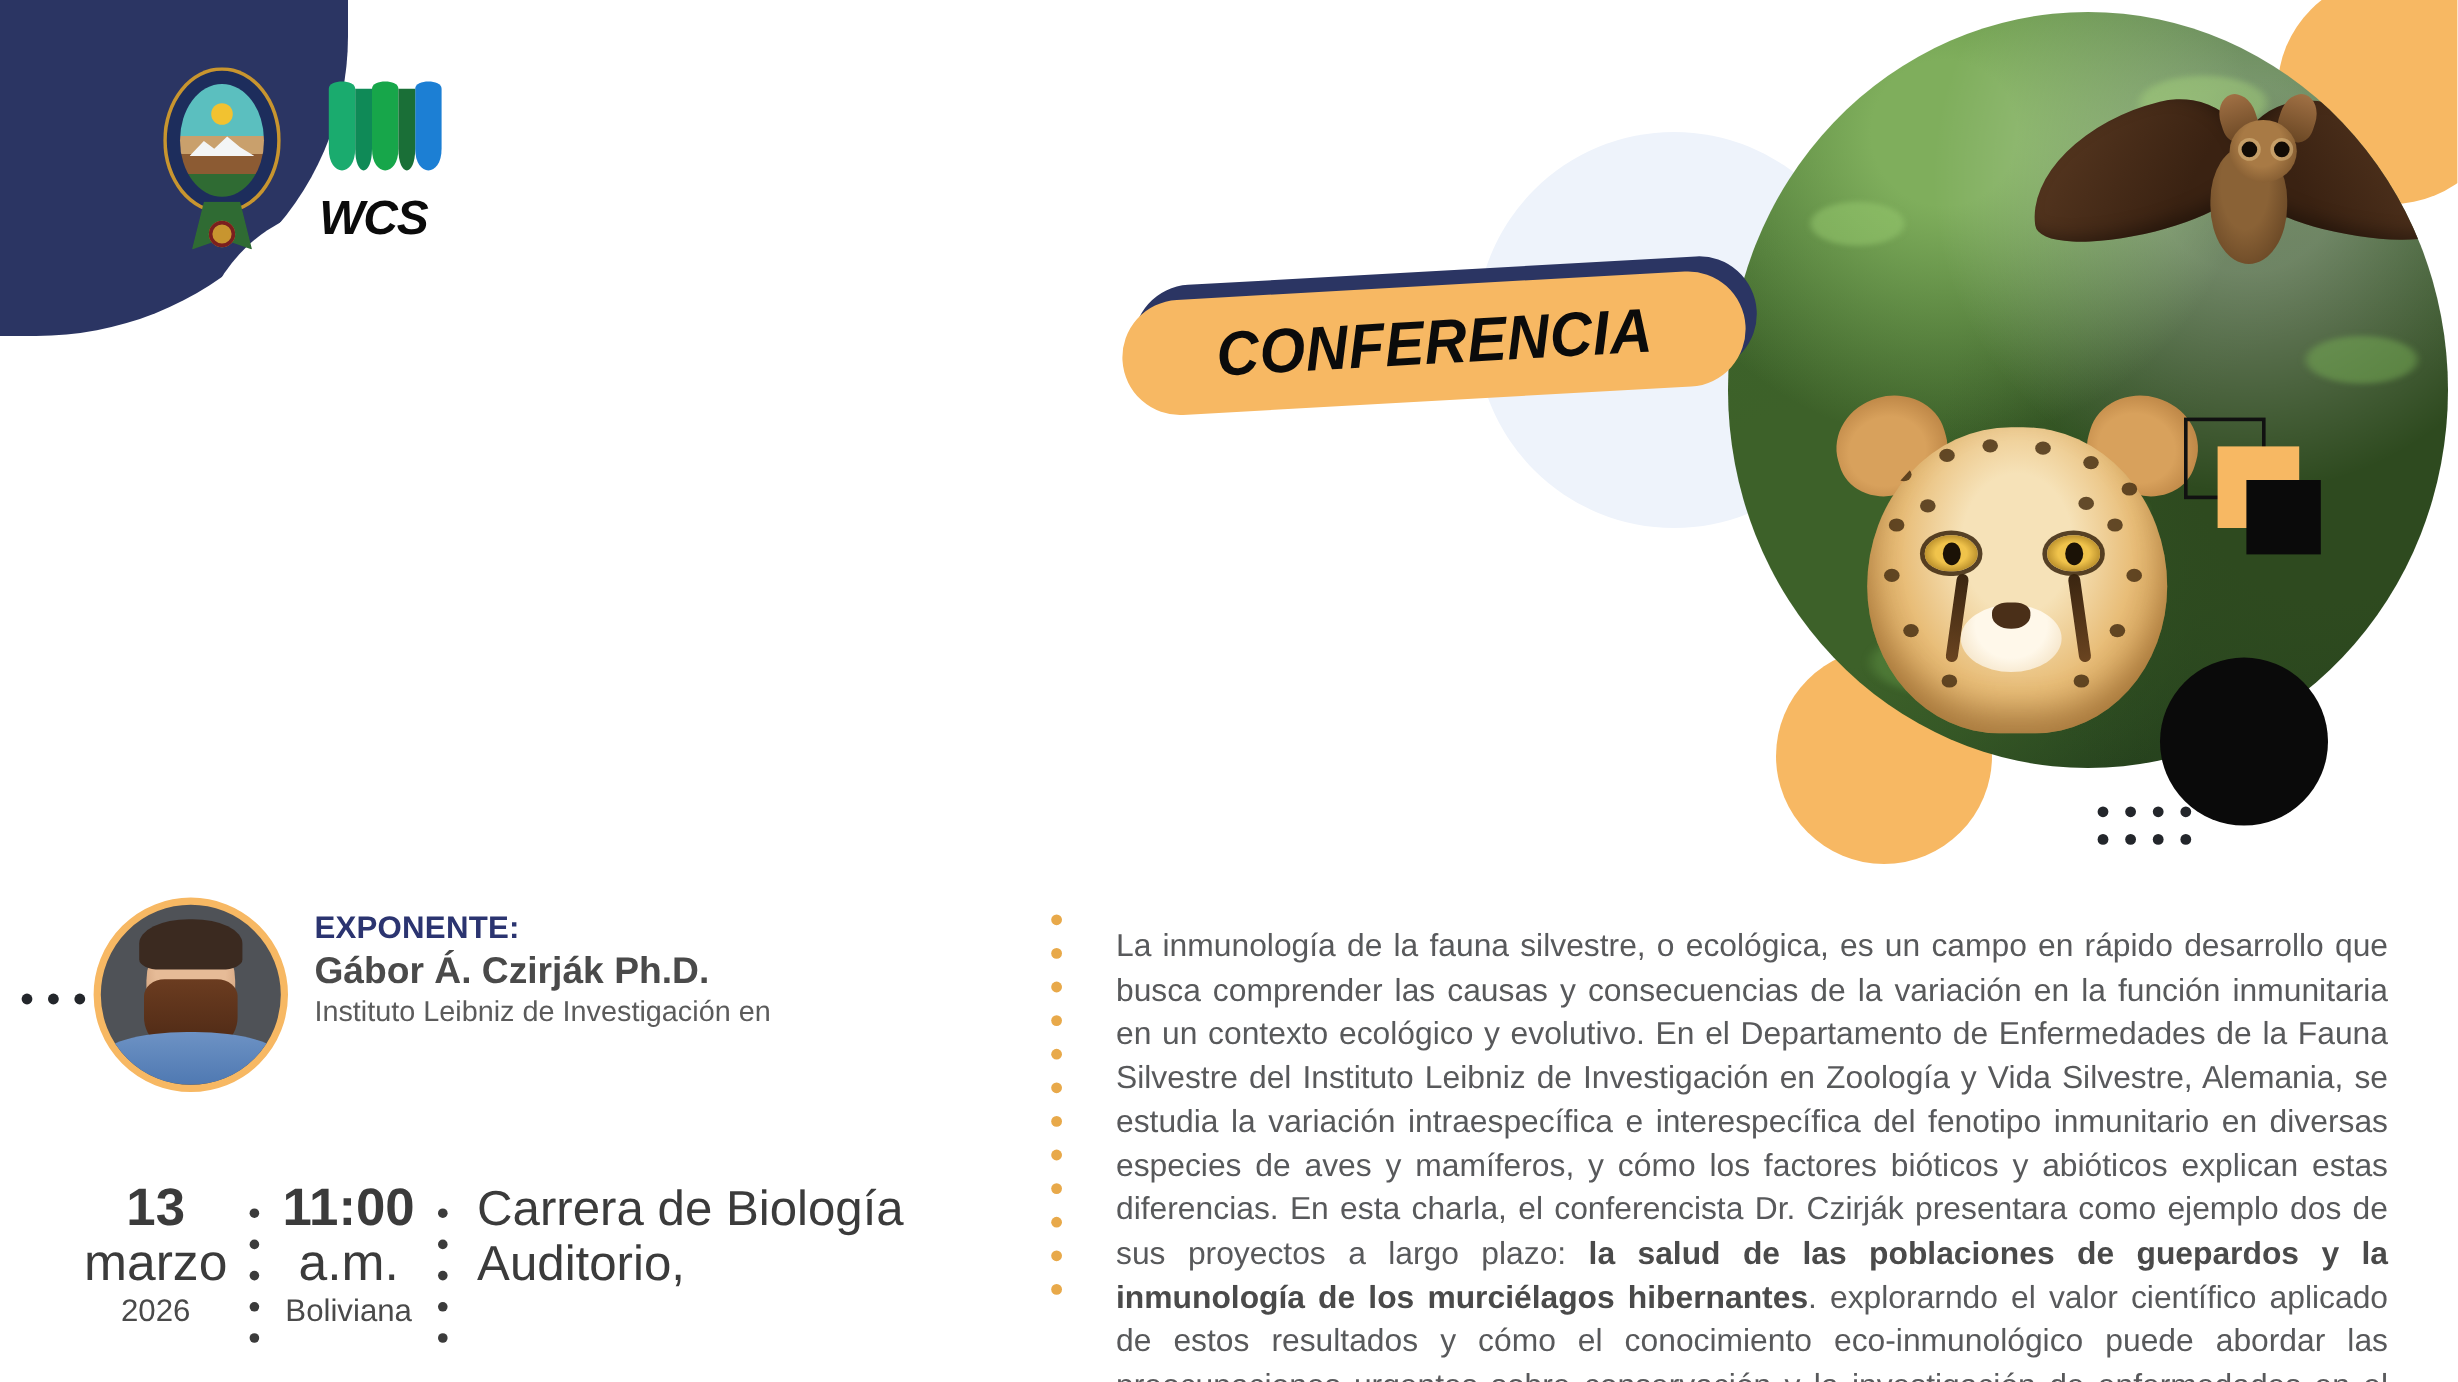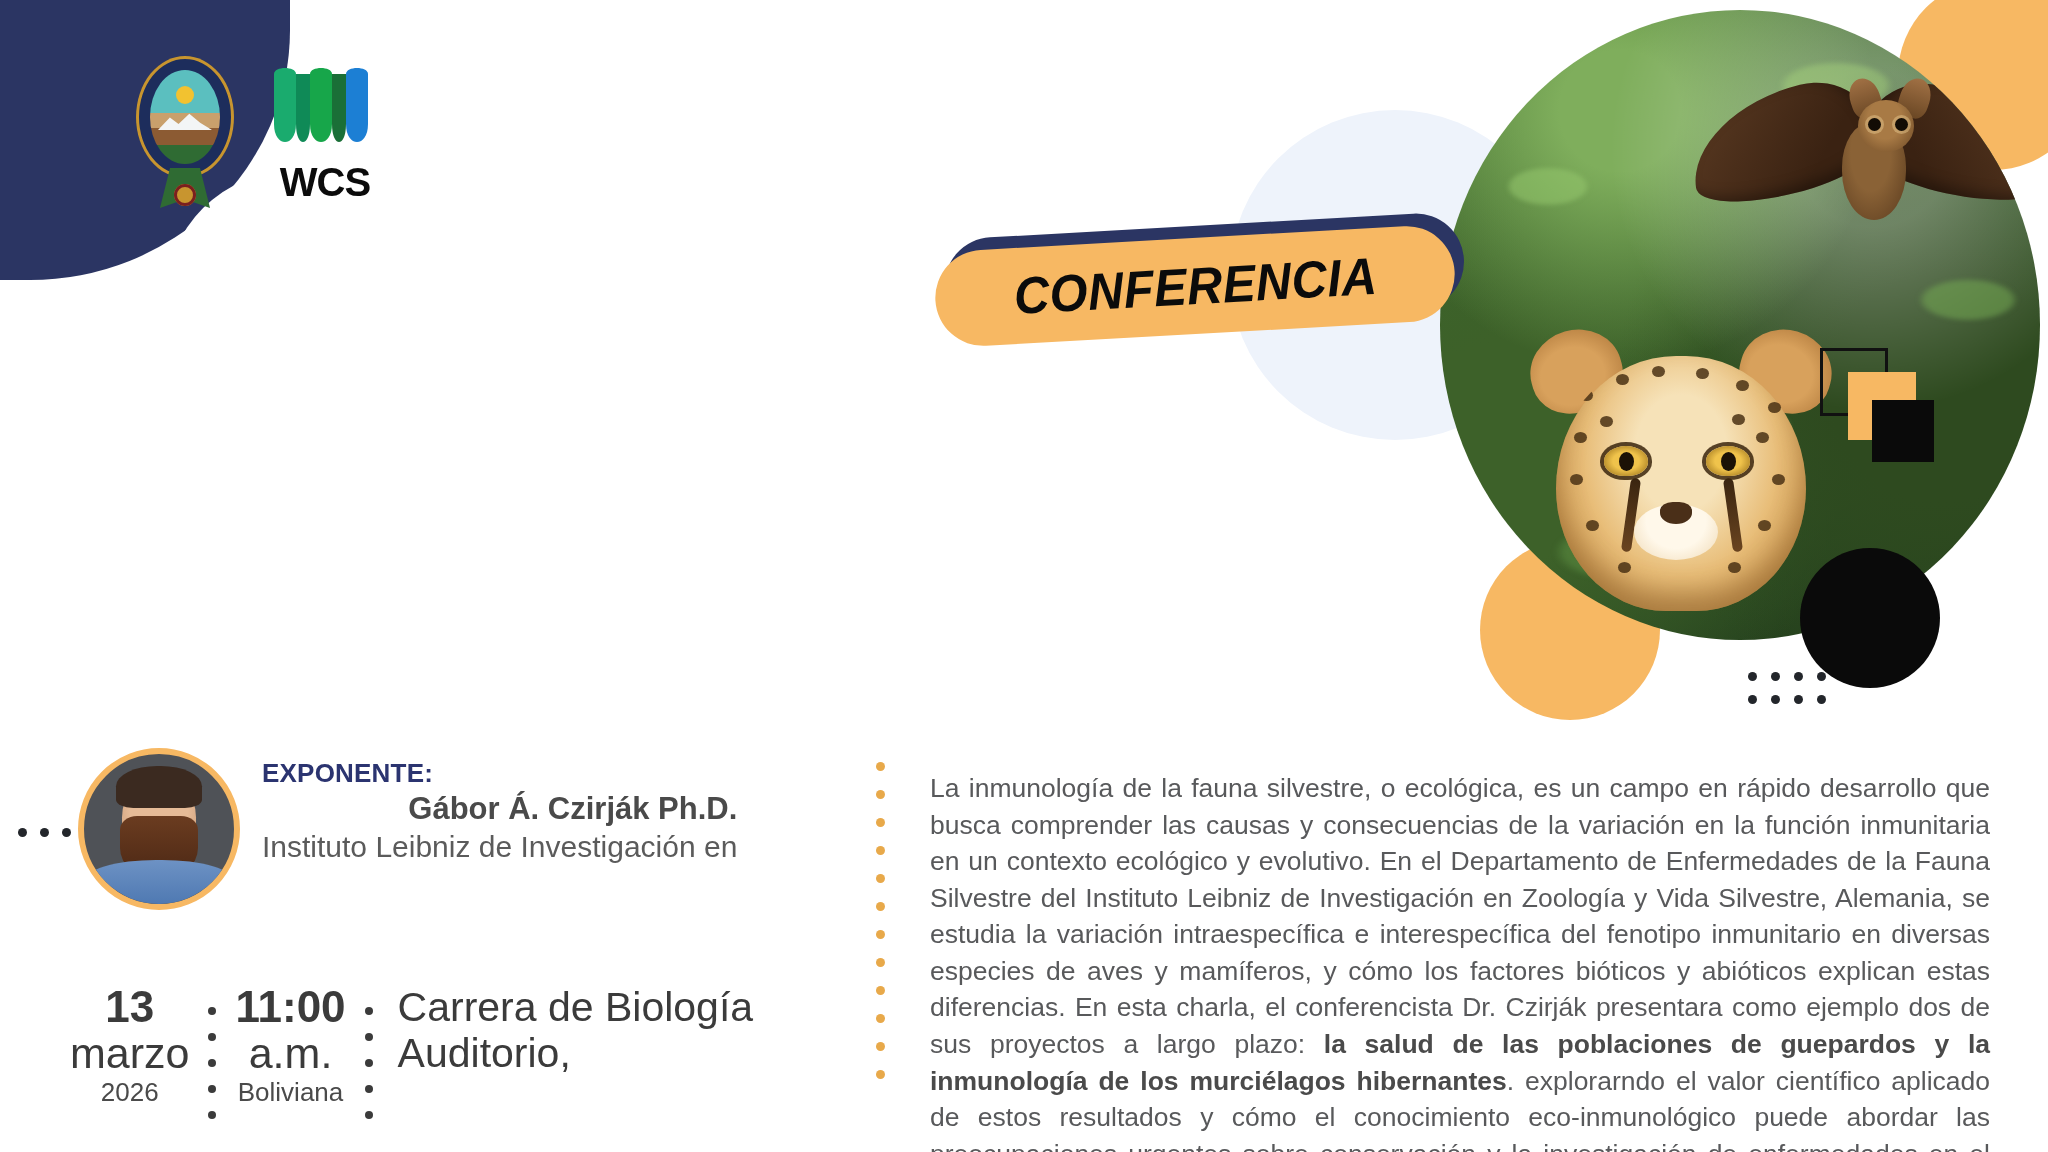--- a/index.html
+++ b/index.html
@@ -250,22 +250,22 @@
     clip-path: polygon(20% 0, 80% 0, 100% 100%, 50% 78%, 0 100%);
   }
   .umsa-seal .medal {
     position:absolute; left:44px; top:128px; width:22px;height:22px;
     border-radius:50%; background:#c8952f; box-shadow: inset 0 0 0 3px #7a1f1f;
   }
   .wcs-logo { position:relative; width:118px; height:152px; flex:none; }
   .wcs-logo .w { position:absolute; left:0; top:8px; width:118px; height:96px; }
   .wcs-logo .wtext {
     position:absolute; left:0; bottom:6px; width:118px;
-    text-align:center; font-weight:800; font-size:40px; letter-spacing:-1px;
-    color:#0b0b0b; line-height:1;
+    font-weight:800; font-size:40px; letter-spacing:-1px;
+    color:#0b0b0b; line-height:1;font-style:italic;
   }
   .org-lines {
     margin-top:6px;
     color:#2b3470;
     font-weight:800;
     font-size:27px;
     line-height:1.30;
     letter-spacing:-0.1px;
     white-space:nowrap;
   }
@@ -340,24 +340,24 @@
   .avatar .shirt {
     position:absolute; left:50%; bottom:0; width:150px; height:44px; margin-left:-75px;
     background: linear-gradient(#6d92c4, #4f79b2);
     border-radius: 48% 48% 0 0;
   }
   .sp-text { padding-top:10px; }
   .sp-label {
     color:#2b3470; font-weight:700; font-size:26px; letter-spacing:.2px;
   }
   .sp-name {
-    color:#4a4a4a; font-weight:800; font-size:31px; margin-top:2px;text-align:right;
+    color:#4a4a4a; font-weight:800; font-size:31px; margin-top:2px;
   }
   .sp-aff {
-    color:#5b5b5b; font-weight:400; font-size:30px; line-height:1.22; margin-top:2px;text-align:center;
+    color:#5b5b5b; font-weight:400; font-size:24px; line-height:1.22; margin-top:2px;text-align:center;
   }
 
   
   .dtp {
     position:absolute; left:70px; top:985px; z-index:11;
     display:flex; align-items:flex-start;
   }
   .dtp .col { text-align:center; }
   .dtp .big { font-weight:800; font-size:44px; color:#3b3b3b; line-height:1.02;}
   .dtp .mid { font-weight:400; font-size:43px; color:#3b3b3b; line-height:1.10;}

